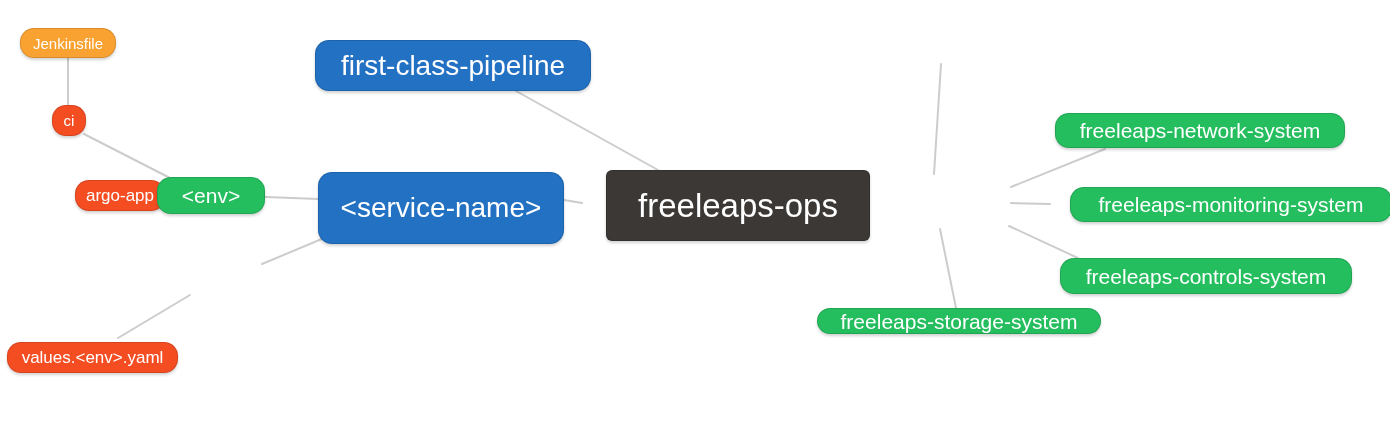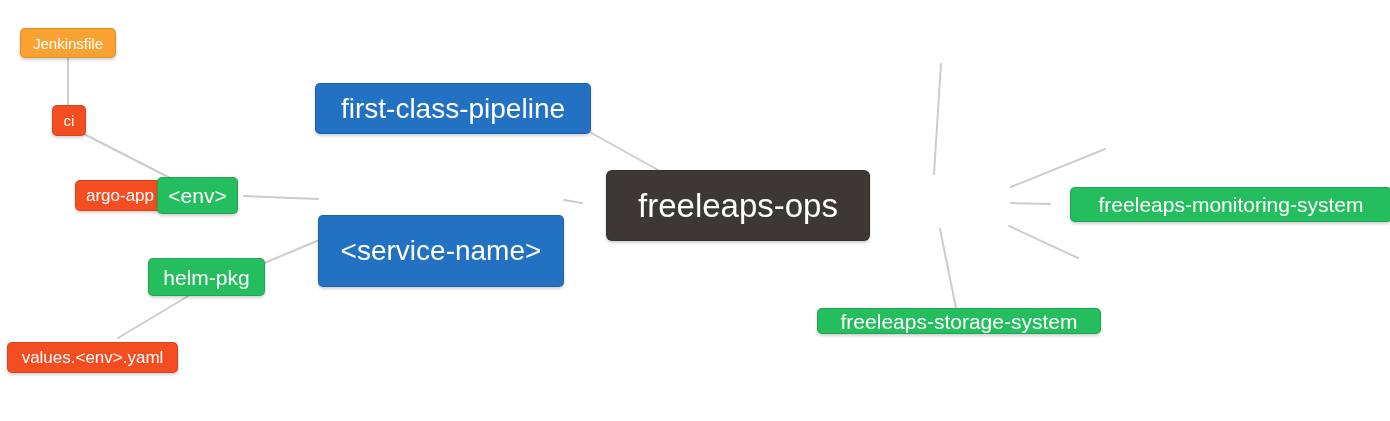--- a/index.html
+++ b/index.html
@@ -27,29 +27,29 @@
     stroke-width: 2;
     stroke-linecap: round;
   }
   .node {
     position: absolute;
     z-index: 1;
     display: flex;
     align-items: center;
     justify-content: center;
     color: var(--text, #fff);
-    border-radius: 5px;
+    border-radius: 14px;
     border: 1px solid rgba(0,0,0,0.12);
     box-shadow: 0 2px 3px rgba(0,0,0,0.18);
     box-sizing: border-box;
     white-space: nowrap;
     cursor: default;
     line-height: 1;
   }
-  .c-blue   { background: var(--blue); margin-top: 43px; }
+  .c-blue   { background: var(--blue); }
   .c-green  { background: var(--green); }
   .c-orange { background: var(--orange); }
   .c-red    { background: var(--red); }
   .c-dark   { background: var(--dark); border-radius: 6px; }
   .size-xs { font-size: 15px; }
   .size-sm { font-size: 17px; }
   .size-md { font-size: 21px; }
   .size-lg { font-size: 28px; }
   .size-xl { font-size: 33px; }
 </style>
@@ -70,21 +70,22 @@
       <line x1="934" y1="174" x2="941" y2="64"></line>
       <line x1="1011" y1="187" x2="1105" y2="149"></line>
       <line x1="1011" y1="203" x2="1050" y2="204"></line>
       <line x1="1009" y1="226" x2="1078" y2="258"></line>
       <line x1="940" y1="229" x2="956" y2="308"></line>
     </svg>
 
   <div class="node size-xs c-orange" style="left: 20px; top: 28px; width: 96px; height: 30px;">Jenkinsfile</div>
   <div class="node size-xs c-red" style="left: 52px; top: 105px; width: 34px; height: 31px;">ci</div>
   <div class="node size-sm c-red" style="left: 31px; top: 180px; width: 90px; height: 31px; margin-left: 44px;">argo-app</div>
-  <div class="node size-md c-green" style="left: 157px; top: 177px; width: 81px; height: 37px;">&lt;env&gt;</div>
-  <div class="node size-md c-green" style="left: 148px; top: 258px; width: 117px; height: 38px;">helm-pkg</div>
+  <div class="node size-md c-green" style="left: 157px; top: 177px; width: 108px; height: 37px;">&lt;env&gt;</div>
   <div class="node size-sm c-red" style="left: 7px; top: 342px; width: 171px; height: 31px;">values.&lt;env&gt;.yaml</div>
   <div class="node size-lg c-blue" style="left: 315px; top: 40px; width: 276px; height: 51px;">first-class-pipeline</div>
   <div class="node size-lg c-blue" style="left: 318px; top: 172px; width: 246px; height: 72px;">&lt;service-name&gt;</div>
   <div class="node size-xl c-dark" style="left: 606px; top: 170px; width: 264px; height: 71px;">freeleaps-ops</div>
+  <div class="node size-md c-green" style="left: 1055px; top: 113px; width: 290px; height: 35px;">freeleaps-network-system</div>
   <div class="node size-md c-green" style="left: 1050px; top: 187px; width: 322px; height: 35px; margin-left: 20px;">freeleaps-monitoring-system</div>
+  <div class="node size-md c-green" style="left: 1060px; top: 258px; width: 292px; height: 36px;">freeleaps-controls-system</div>
   <div class="node size-md c-green" style="left: 817px; top: 308px; width: 284px; height: 26px;">freeleaps-storage-system</div>
 </div>
 
 </body></html>

